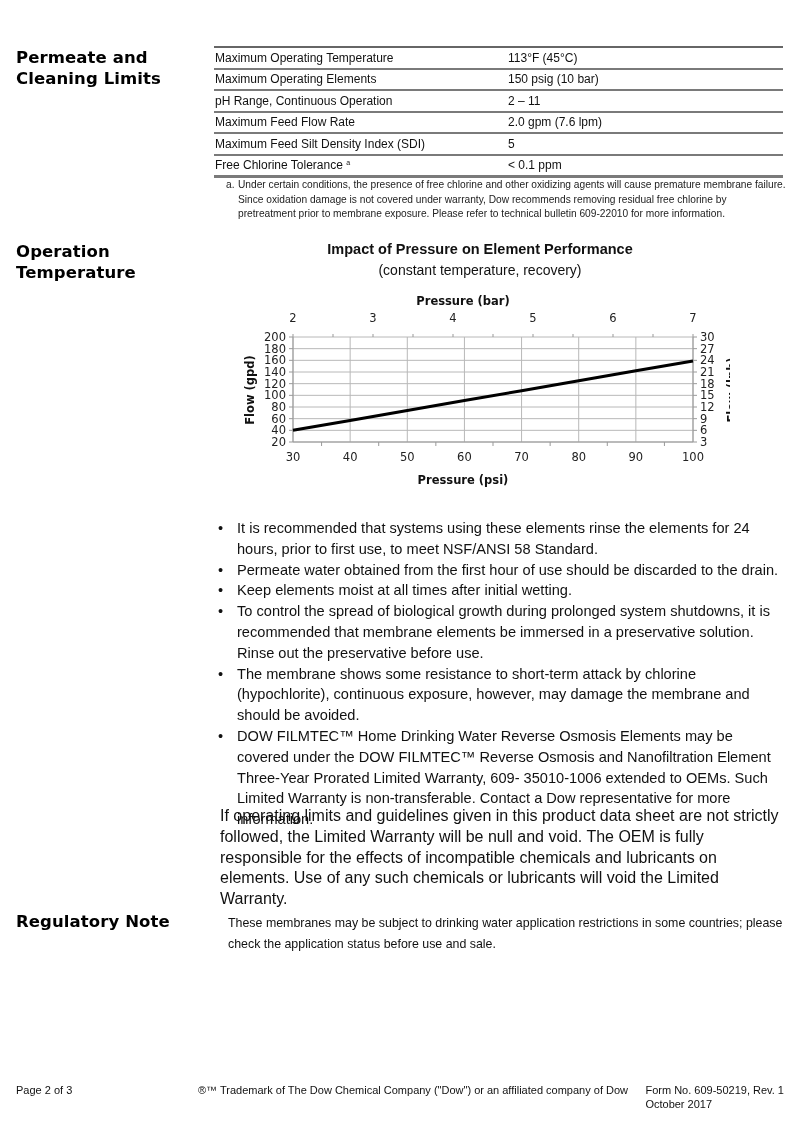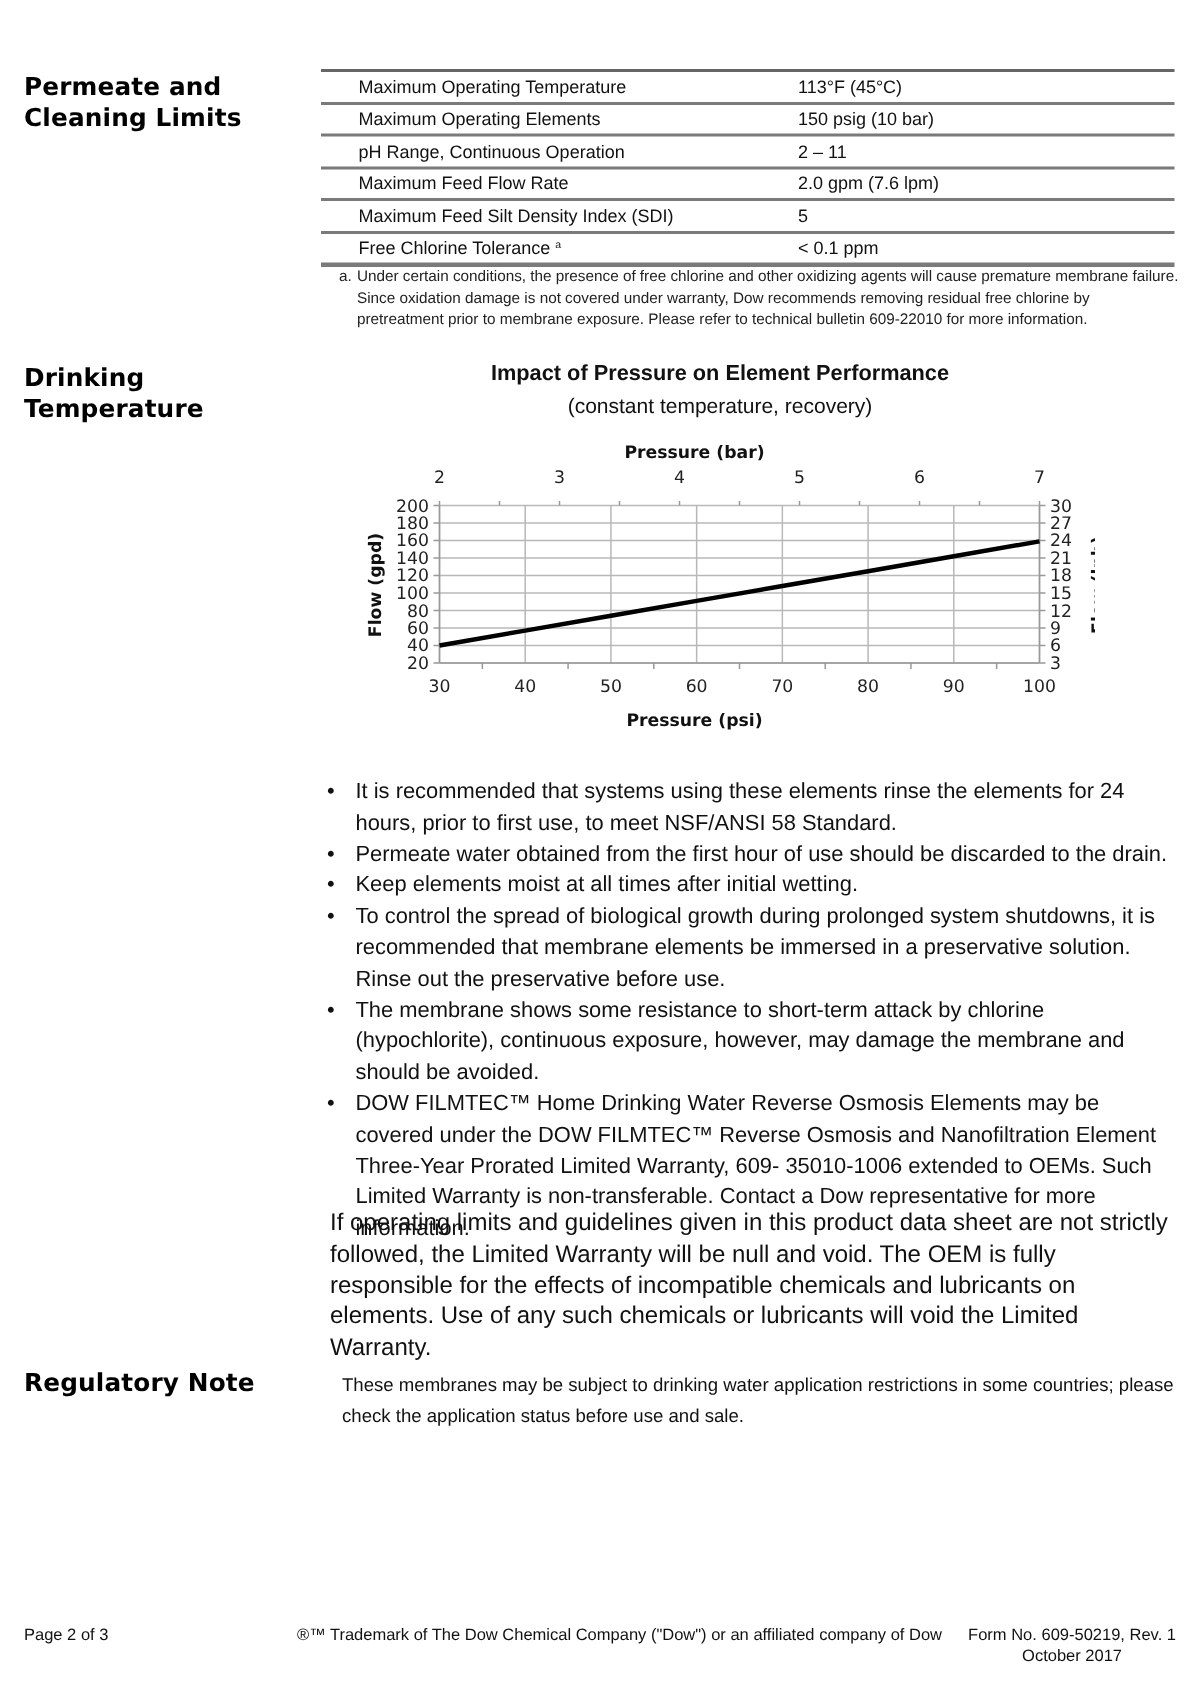--- a/index.html
+++ b/index.html
@@ -7,21 +7,21 @@
          font-family: "Liberation Sans", sans-serif; color: #111; }
   .sec-head { position: absolute; left: 16px; font-family: "DejaVu Sans", sans-serif;
               font-weight: bold; font-size: 16.5px; line-height: 21px; color: #000; letter-spacing: 0.1px; }
   .sec-head div { white-space: nowrap; }
   
   .limits { position: absolute; left: 214px; top: 46px; width: 569px; }
   .limits .topline { height: 2px; background: #666; }
   .limits .row { display: flex; height: 19.5px; align-items: center; border-bottom: 2px solid #7a7a7a;
                  font-size: 12px; }
   .limits .row.last { border-bottom: 3px solid #7a7a7a; }
-  .limits .c1 { width: 293px; padding-left: 1px; margin-left: 24px; }
+  .limits .c1 { width: 293px; padding-left: 1px; }
   .limits .c2 { flex: 1; }
   .limits sup { font-size: 7px; vertical-align: 4px; }
   .footnote { position: absolute; left: 226px; top: 178px; width: 560px; font-size: 10.2px; line-height: 14.5px; color: #222; }
   .footnote .fn-mark { position: absolute; left: 0; top: 0; }
   .footnote .fn-text { margin-left: 12px; }
   
   .chart-title { position: absolute; left: 230px; width: 500px; text-align: center; font-size: 14.5px; color: #111; }
   .chart-title.t1 { top: 241px; font-weight: bold; }
   .chart-title.t2 { top: 262px; font-size: 14px; }
   svg.chart { position: absolute; left: 230px; top: 285px; }
@@ -35,21 +35,21 @@
   .footer { position: absolute; top: 1083px; font-size: 11px; line-height: 14px; color: #111; }
 </style>
 </head>
 <body>
 
 <div class="sec-head" style="top:47px;">
   <div>Permeate and</div>
   <div>Cleaning Limits</div>
 </div>
 <div class="sec-head" style="top:241px;">
-  <div>Drinking</div>
+  <div>Operation</div>
   <div>Temperature</div>
 </div>
 <div class="sec-head" style="top:911px;">
   <div>Regulatory Note</div>
 </div>
 
 <div class="limits">
   <div class="topline"></div>
   <div class="row">
     <div class="c1">Maximum Operating Temperature</div>
@@ -198,16 +198,16 @@
   <li><span class="dot">•</span><span>The membrane shows some resistance to short-term attack by chlorine (hypochlorite), continuous exposure, however, may damage the membrane and should be avoided.</span></li>
   <li><span class="dot">•</span><span>DOW FILMTEC™ Home Drinking Water Reverse Osmosis Elements may be covered under the DOW FILMTEC™ Reverse Osmosis and Nanofiltration Element Three-Year Prorated Limited Warranty, 609- 35010-1006 extended to OEMs. Such Limited Warranty is non-transferable. Contact a Dow representative for more information.</span></li>
 </ul>
 
 <div class="para">If operating limits and guidelines given in this product data sheet are not strictly followed, the Limited Warranty will be null and void. The OEM is fully responsible for the effects of incompatible chemicals and lubricants on elements. Use of any such chemicals or lubricants will void the Limited Warranty.</div>
 
 <div class="reg-text">These membranes may be subject to drinking water application restrictions in some countries; please check the application status before use and sale.</div>
 
 <div class="footer" style="left:16px;">Page 2 of 3</div>
 <div class="footer" style="left:198px;">®™ Trademark of The Dow Chemical Company ("Dow") or an affiliated company of Dow</div>
-<div class="footer" style="right:16px; text-align:center;">
+<div class="footer" style="right:16px; text-align:left;">
   <div>Form No. 609-50219, Rev. 1</div>
   <div>October 2017</div>
 </div>
 
 </body></html>

